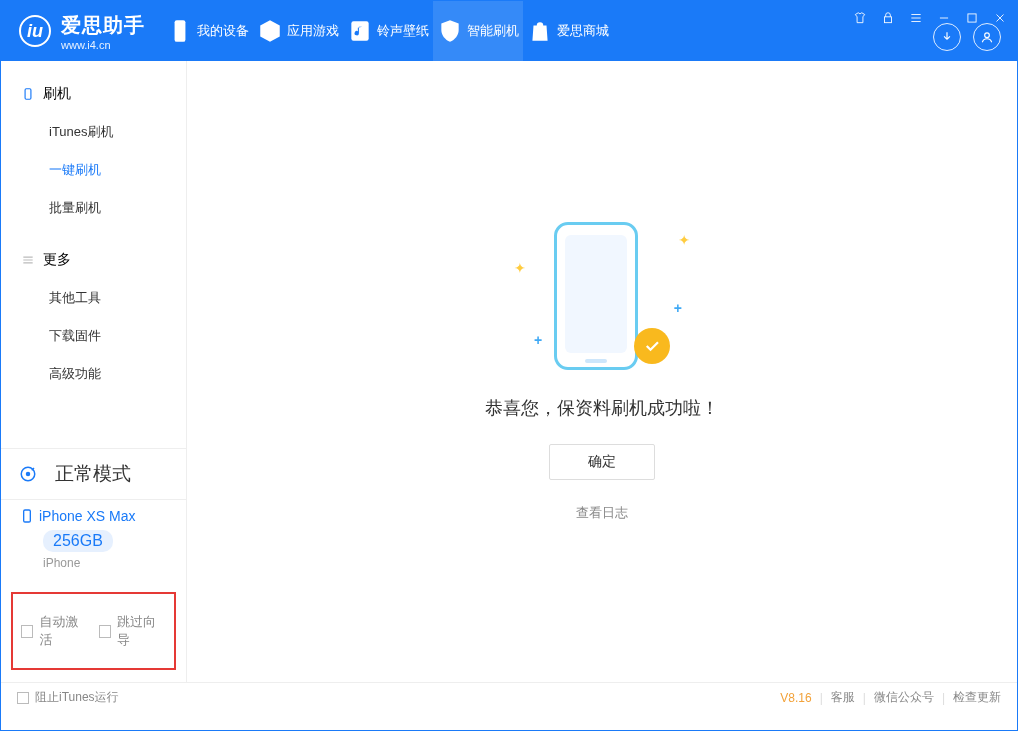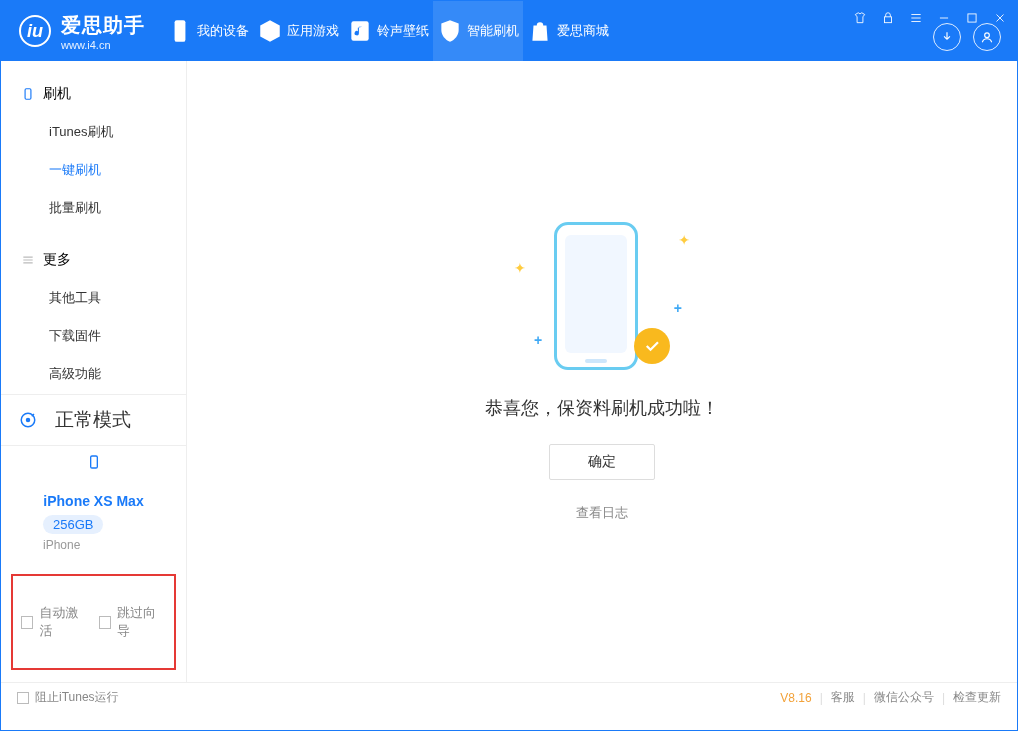--- a/index.html
+++ b/index.html
@@ -28,25 +28,25 @@
   .sb-group-title svg { width: 14px; height: 14px; }
   .sb-item { padding: 10px 20px 10px 48px; font-size: 13px; color: #333; cursor: pointer; }
   .sb-item.active { color: #1a7af8; }
   .sb-spacer { flex: 1; }
 
   .device-panel { border-top: 1px solid #eee; }
   .mode-row { display: flex; align-items: center; gap: 18px; padding: 12px 18px; color: #333; font-size: 19px; }
   .mode-dot { width: 18px; height: 18px; border-radius: 50%; display: inline-flex; align-items: center; justify-content: center; }
   .mode-dot svg { width: 18px; height: 18px; }
   .device-row { padding: 8px 18px 14px; }
-  .device-name { display: flex; align-items: center; gap: 23px; font-weight: 700; color: #1a7af8; font-size: 14px; flex-direction: column; }
-  .device-badge { display: inline-block; background: #e6f0fe; color: #1a7af8; border-radius: 10px; padding: 2px 10px; font-size: 13px; margin: 6px 0 0 24px; }
+  .device-name { display: flex; align-items: center; gap: 4px; font-weight: 400; color: #1a7af8; font-size: 14px; }
+  .device-badge { display: inline-block; background: #e6f0fe; color: #1a7af8; border-radius: 10px; padding: 2px 10px; font-size: 16px; margin: 6px 0 0 24px; }
   .device-type { color: #999; font-size: 12px; margin: 4px 0 0 24px; }
 
-  .opts-box { border: 2px solid #e53935; margin: 8px 10px 12px; padding: 28px 8px; display: flex; gap: 10px; align-items: center; }
+  .opts-box { border: 2px solid #e53935; margin: 8px 10px 12px; padding: 19px 8px; display: flex; gap: 10px; align-items: center; }
   .chk { display: flex; align-items: center; gap: 6px; color: #888; font-size: 13px; cursor: pointer; }
   .chk .box { width: 13px; height: 13px; border: 1px solid #bbb; }
 
   .main { flex: 1; display: flex; flex-direction: column; align-items: center; justify-content: center; gap: 24px; }
   .success-ill { position: relative; width: 120px; height: 150px; }
   .phone { width: 84px; height: 148px; border: 3px solid #69ccf1; border-radius: 14px; background: #fff; position: relative; margin-left: 12px; }
   .phone .screen { position: absolute; inset: 10px 8px 14px; background: #f1f7ff; border-radius: 6px; }
   .phone .home  { position: absolute; bottom: 4px; left: 50%; transform: translateX(-50%); width: 22px; height: 4px; background: #cde6fb; border-radius: 2px; }
   .check-badge { position: absolute; right: -8px; bottom: 8px; width: 36px; height: 36px; background: #f9b91e; border-radius: 50%; display: flex; align-items: center; justify-content: center; }
   .check-badge svg { width: 18px; height: 18px; stroke: #fff; fill: none; stroke-width: 3; }

